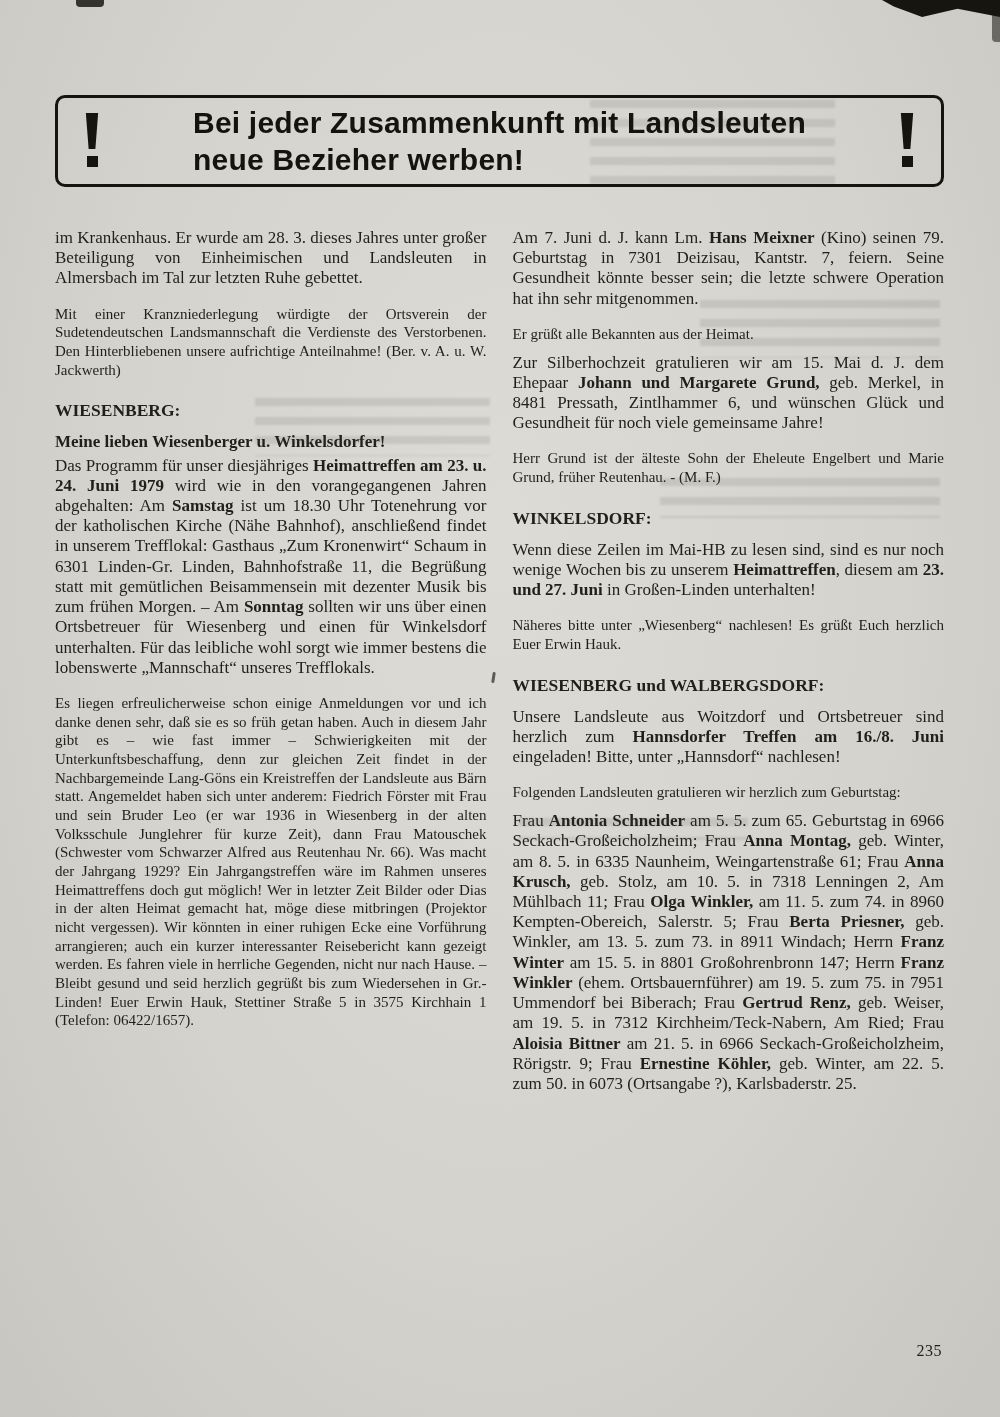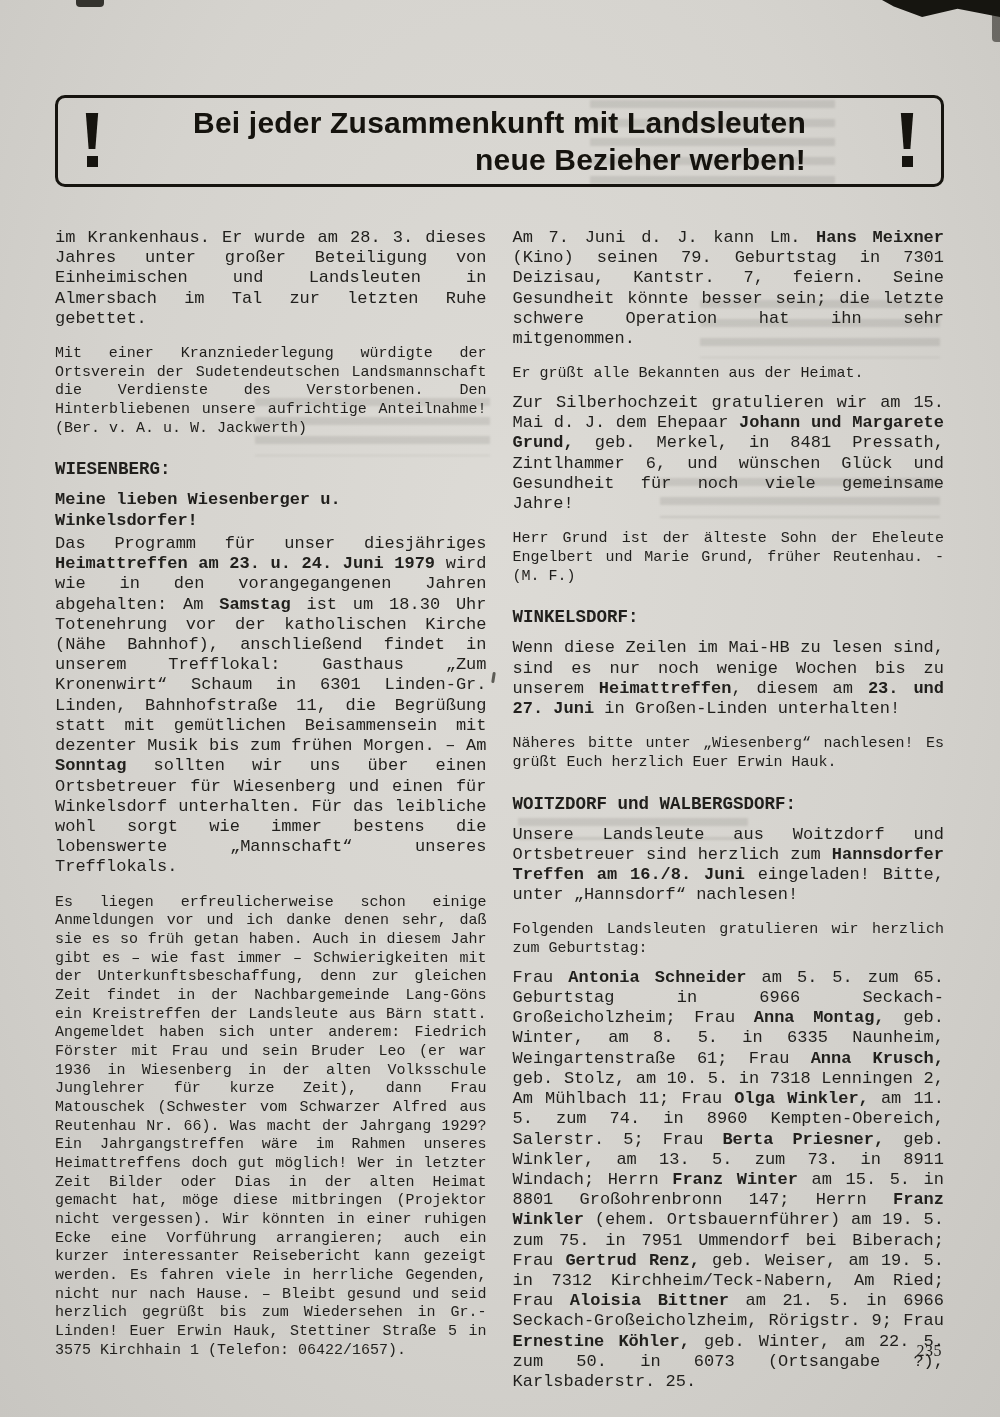--- a/index.html
+++ b/index.html
@@ -17,21 +17,21 @@
   
   .banner {
     position:relative;
     margin:95px 56px 0 55px;
     height:92px;
     border:3px solid #16140f;
     border-radius:10px;
     display:flex; align-items:center; justify-content:center;
   }
   .banner-text {
-    text-align:right;
+    text-align:left;
     font-family:"Liberation Sans", sans-serif;
     font-weight:bold;
     font-size:30px;
     line-height:1.25;
     letter-spacing:0.2px;
     color:#15130e;
   }
   .bang {
     position:absolute; top:15px;
     display:flex; flex-direction:column; align-items:center; gap:7px;
@@ -42,21 +42,21 @@
     width:14px; height:36px; background:#16140f;
     clip-path: polygon(6% 0, 94% 0, 74% 100%, 26% 100%);
   }
   .bang .dot { width:11px; height:11px; background:#16140f; }
 
   
   .columns {
     display:flex; gap:26px;
     margin:41px 56px 0 55px;
   }
-  .col { flex:1; min-width:0; text-align:justify;font-family:Liberation Mono, monospace; }
+  .col { flex:1; min-width:0; text-align:justify; }
 
   p.body    { font-size:17px;   line-height:1.19;  margin:0 0 9px; }
   p.small   { font-size:15px;   line-height:1.245; margin:16px 0 9px; }
   p.heading { font-size:17.5px; font-weight:bold;  margin:21px 0 11px; text-align:left; }
   p.subheading { font-size:17px; font-weight:bold; line-height:1.19; margin:0 0 3px; text-align:left; }
   .col b { font-weight:bold; }
 
   .page-number {
     position:absolute; right:58px; top:1342px;
     font-size:16px; letter-spacing:0.5px;text-align:center;
@@ -123,21 +123,21 @@
         <p class="small"><span>Es liegen erfreulicherweise schon einige Anmeldungen vor und ich danke denen sehr, daß sie es so früh getan haben. Auch in diesem Jahr gibt es – wie fast immer – Schwierigkeiten mit der Unterkunftsbeschaffung, denn zur gleichen Zeit findet in der Nachbargemeinde Lang-Göns ein Kreistreffen der Landsleute aus Bärn statt. Angemeldet haben sich unter anderem: Fiedrich Förster mit Frau und sein Bruder Leo (er war 1936 in Wiesenberg in der alten Volksschule Junglehrer für kurze Zeit), dann Frau Matouschek (Schwester vom Schwarzer Alfred aus Reutenhau Nr. 66). Was macht der Jahrgang 1929? Ein Jahrgangstreffen wäre im Rahmen unseres Heimattreffens doch gut möglich! Wer in letzter Zeit Bilder oder Dias in der alten Heimat gemacht hat, möge diese mitbringen (Projektor nicht vergessen). Wir könnten in einer ruhigen Ecke eine Vorführung arrangieren; auch ein kurzer interessanter Reisebericht kann gezeigt werden. Es fahren viele in herrliche Gegenden, nicht nur nach Hause. – Bleibt gesund und seid herzlich gegrüßt bis zum Wiedersehen in Gr.-Linden! Euer Erwin Hauk, Stettiner Straße 5 in 3575 Kirchhain 1 (Telefon: 06422/1657).</span></p>
       </div>
     <div class="col">
         <p class="body"><span>Am 7. Juni d. J. kann Lm. </span><b>Hans Meixner</b><span> (Kino) seinen 79. Geburtstag in 7301 Deizisau, Kantstr. 7, feiern. Seine Gesundheit könnte besser sein; die letzte schwere Operation hat ihn sehr mitgenommen.</span></p>
         <p class="small"><span>Er grüßt alle Bekannten aus der Heimat.</span></p>
         <p class="body"><span>Zur Silberhochzeit gratulieren wir am 15. Mai d. J. dem Ehepaar </span><b>Johann und Margarete Grund,</b><span> geb. Merkel, in 8481 Pressath, Zintlhammer 6, und wünschen Glück und Gesundheit für noch viele gemeinsame Jahre!</span></p>
         <p class="small"><span>Herr Grund ist der älteste Sohn der Eheleute Engelbert und Marie Grund, früher Reutenhau. - (M. F.)</span></p>
         <p class="heading"><span>WINKELSDORF:</span></p>
         <p class="body"><span>Wenn diese Zeilen im Mai-HB zu lesen sind, sind es nur noch wenige Wochen bis zu unserem </span><b>Heimattreffen</b><span>, diesem am </span><b>23. und 27. Juni</b><span> in Großen-Linden unterhalten!</span></p>
         <p class="small"><span>Näheres bitte unter „Wiesenberg“ nachlesen! Es grüßt Euch herzlich Euer Erwin Hauk.</span></p>
-        <p class="heading"><span>WOITZDORF und WALBERGSDORF:</span></p>
+        <p class="heading"><span>WIESENBERG und WALBERGSDORF:</span></p>
         <p class="body"><span>Unsere Landsleute aus Woitzdorf und Ortsbetreuer sind herzlich zum </span><b>Hannsdorfer Treffen am 16./8. Juni</b><span> eingeladen! Bitte, unter „Hannsdorf“ nachlesen!</span></p>
         <p class="small"><span>Folgenden Landsleuten gratulieren wir herzlich zum Geburtstag:</span></p>
         <p class="body"><span>Frau </span><b>Antonia Schneider</b><span> am 5. 5. zum 65. Geburtstag in 6966 Seckach-Großeicholzheim; Frau </span><b>Anna Montag,</b><span> geb. Winter, am 8. 5. in 6335 Naunheim, Weingartenstraße 61; Frau </span><b>Anna Krusch,</b><span> geb. Stolz, am 10. 5. in 7318 Lenningen 2, Am Mühlbach 11; Frau </span><b>Olga Winkler,</b><span> am 11. 5. zum 74. in 8960 Kempten-Obereich, Salerstr. 5; Frau </span><b>Berta Priesner,</b><span> geb. Winkler, am 13. 5. zum 73. in 8911 Windach; Herrn </span><b>Franz Winter</b><span> am 15. 5. in 8801 Großohrenbronn 147; Herrn </span><b>Franz Winkler</b><span> (ehem. Ortsbauernführer) am 19. 5. zum 75. in 7951 Ummendorf bei Biberach; Frau </span><b>Gertrud Renz,</b><span> geb. Weiser, am 19. 5. in 7312 Kirchheim/Teck-Nabern, Am Ried; Frau </span><b>Aloisia Bittner</b><span> am 21. 5. in 6966 Seckach-Großeicholzheim, Rörigstr. 9; Frau </span><b>Ernestine Köhler,</b><span> geb. Winter, am 22. 5. zum 50. in 6073 (Ortsangabe ?), Karlsbaderstr. 25.</span></p>
       </div>
   </div>
 
   <div class="page-number">235</div>
 
 </div>
 

